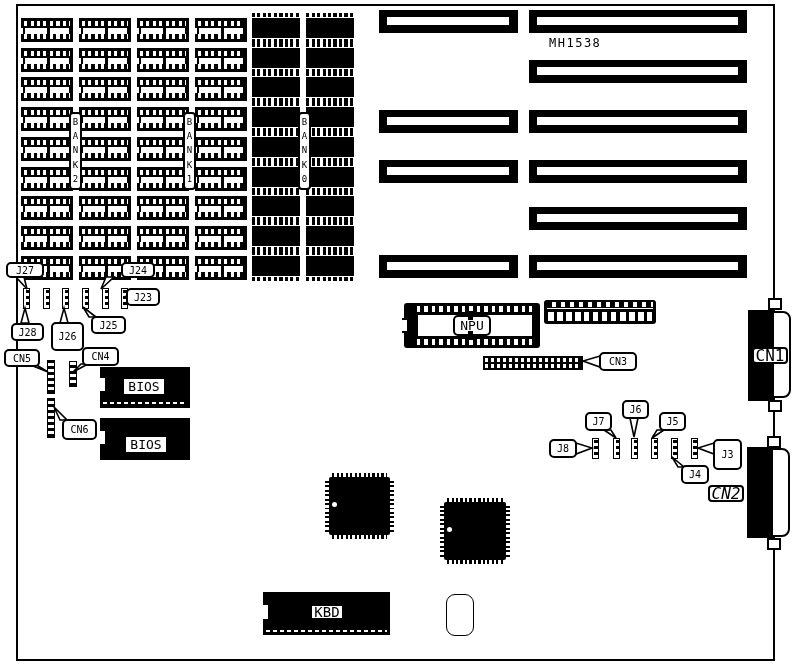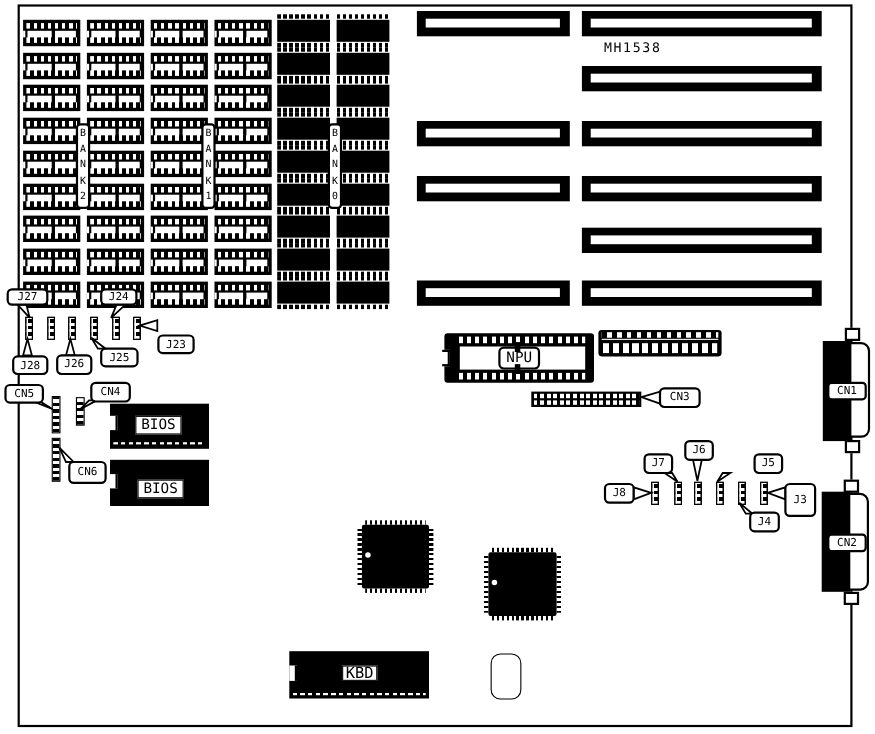--- a/index.html
+++ b/index.html
@@ -86,21 +86,21 @@
   .qfp .pl{left:0;} .qfp .pr2{right:0;}
   .qfp .dot{position:absolute;width:5px;height:5px;border-radius:50%;background:#fff;z-index:4;}
   
   .dshell{position:absolute;background:#fff;border:2px solid #000;box-sizing:border-box;
           border-radius:0 8px 8px 0;z-index:2;}
   .dtab{position:absolute;width:14px;height:12px;background:#fff;border:2px solid #000;
         box-sizing:border-box;z-index:2;}
   .dbody{position:absolute;background:#000;z-index:3;}
   .dlabel{position:absolute;background:#fff;border:2px solid #000;border-radius:4px;
           box-sizing:border-box;display:flex;align-items:center;justify-content:center;
-          font-size:10px;z-index:5;}
+          font-size:16px;z-index:5;}
   .crystal{position:absolute;left:446px;top:594px;width:28px;height:42px;background:#fff;
            border:1.5px solid #000;border-radius:9px;box-sizing:border-box;z-index:3;}
   .title{position:absolute;left:549px;top:36px;font-size:12px;letter-spacing:1.5px;z-index:5;}
 </style>
 </head>
 <body>
 
 <div class="canvas">
   <div class="board"></div>
 
@@ -557,21 +557,21 @@
   <div class="dtab" style="left:768px;top:298px;"></div>
   <div class="dshell" style="left:769px;top:311px;width:22px;height:87px;"></div>
   <div class="dbody" style="left:748px;top:310px;width:26px;height:91px;"></div>
   <div class="dtab" style="left:768px;top:400px;"></div>
   <div class="dlabel" style="left:752px;top:347px;width:36px;height:17px;">CN1</div>
 
   <div class="dtab" style="left:767px;top:436px;"></div>
   <div class="dshell" style="left:768px;top:448px;width:22px;height:89px;"></div>
   <div class="dbody" style="left:747px;top:447px;width:26px;height:91px;"></div>
   <div class="dtab" style="left:767px;top:538px;"></div>
-  <div class="dlabel" style="left:752px;top:485px;width:36px;height:17px;">CN2</div>
+  <div class="dlabel" style="left:708px;top:485px;width:36px;height:17px;font-style:italic;">CN2</div>
 
   <div class="hdr" style="left:47px;top:360px;width:8px;height:34px;"></div>
   <div class="hdr" style="left:69px;top:361px;width:8px;height:26px;"></div>
   <div class="hdr" style="left:47px;top:398px;width:8px;height:40px;"></div>
 
   <svg class="tail" style="left:14px;top:276px;" width="16" height="15">
       <polygon points="2,1 10,1 13,13"></polygon>
     </svg>
   <svg class="tail" style="left:98px;top:276px;" width="18" height="15">
       <polygon points="16,1 8,1 3,13"></polygon>
@@ -613,28 +613,28 @@
       <polygon points="14,1 7,1 2,9"></polygon>
     </svg>
   <svg class="tail" style="left:670px;top:456px;" width="16" height="12">
       <polygon points="14,11 8,11 2,1"></polygon>
     </svg>
   <svg class="tail" style="left:697px;top:442px;" width="18" height="13">
       <polygon points="17,1 17,12 1,6"></polygon>
     </svg>
 
   <div class="callout" style="left:6px;top:262px;width:38px;height:16px;">J27</div>
-  <div class="callout" style="left:91px;top:262px;width:34px;height:16px;">J24</div>
-  <div class="callout" style="left:143px;top:288px;width:34px;height:18px;margin-top:16px;">J23</div>
+  <div class="callout" style="left:121px;top:262px;width:34px;height:16px;">J24</div>
+  <div class="callout" style="left:126px;top:288px;width:34px;height:18px;">J23</div>
   <div class="callout" style="left:11px;top:323px;width:33px;height:18px;">J28</div>
-  <div class="callout" style="left:51px;top:322px;width:33px;height:19px;">J26</div>
+  <div class="callout" style="left:51px;top:322px;width:33px;height:29px;">J26</div>
   <div class="callout" style="left:91px;top:316px;width:35px;height:18px;">J25</div>
   <div class="callout" style="left:4px;top:349px;width:36px;height:18px;">CN5</div>
   <div class="callout" style="left:82px;top:347px;width:37px;height:19px;">CN4</div>
   <div class="callout" style="left:62px;top:419px;width:35px;height:21px;">CN6</div>
   <div class="callout" style="left:599px;top:352px;width:38px;height:19px;">CN3</div>
   <div class="callout" style="left:549px;top:439px;width:28px;height:19px;">J8</div>
   <div class="callout" style="left:585px;top:412px;width:27px;height:19px;">J7</div>
   <div class="callout" style="left:622px;top:400px;width:27px;height:19px;">J6</div>
-  <div class="callout" style="left:659px;top:412px;width:27px;height:19px;margin-left:26px;">J5</div>
+  <div class="callout" style="left:659px;top:412px;width:27px;height:19px;">J5</div>
   <div class="callout" style="left:681px;top:465px;width:28px;height:19px;">J4</div>
   <div class="callout" style="left:713px;top:439px;width:29px;height:31px;">J3</div>
 </div>
 
 </body></html>

